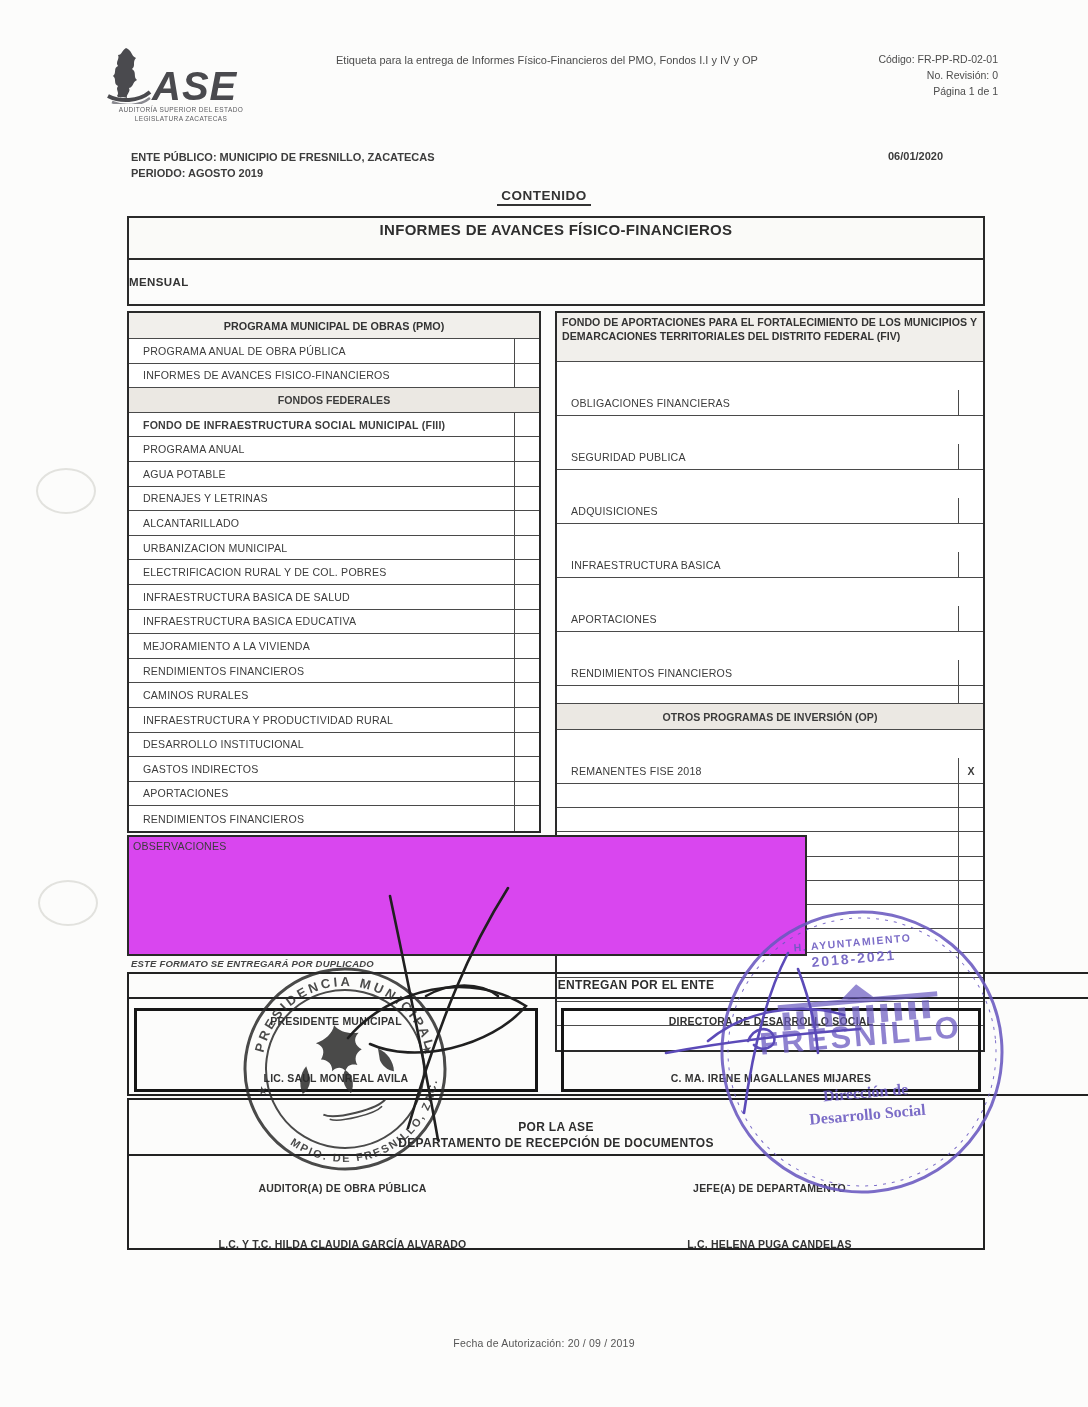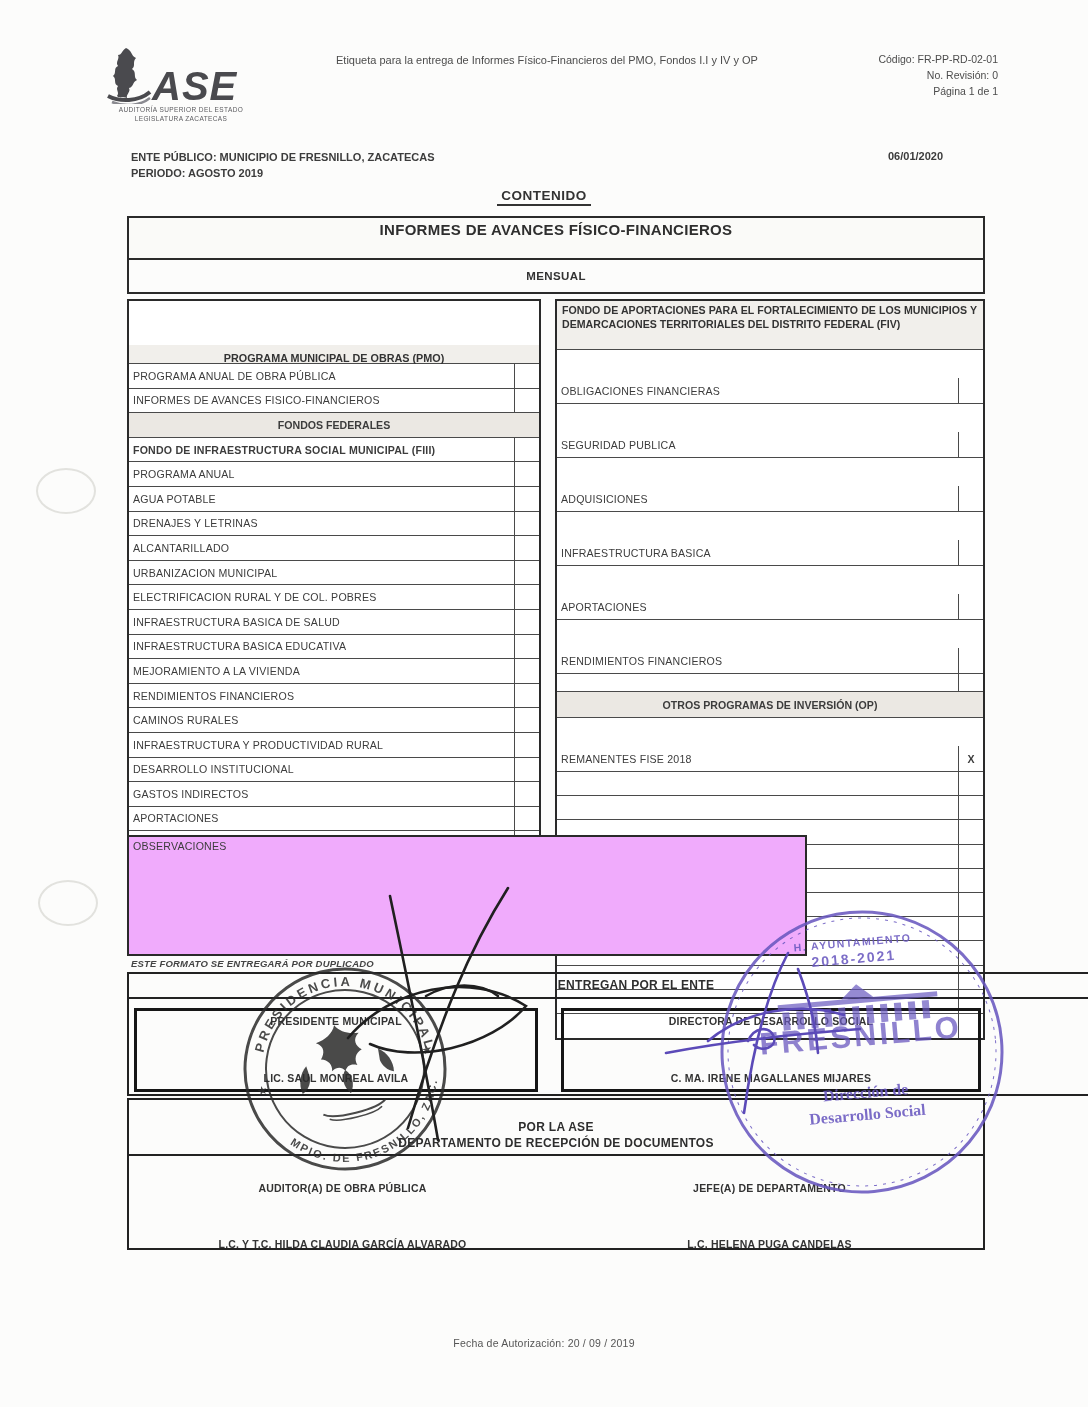--- a/index.html
+++ b/index.html
@@ -25,45 +25,45 @@
   .fecha{left:888px;top:150px;font-size:11px;font-weight:bold;color:#3c3c3c;}
 
   .contenido{left:0;right:0;top:188px;text-align:center;font-size:13.5px;font-weight:bold;
     color:#333;letter-spacing:.5px;}
   .contenido span{border-bottom:2px solid #333;padding:0 4px 1px 4px;}
 
   
   .main-table{left:127px;top:216px;width:858px;}
   .tbl-title{border:2px solid #2a2a2a;text-align:center;font-weight:bold;font-size:15px;
     padding:3px 0 20px 0;color:#2e2e2e;letter-spacing:.3px;background:#fafaf8;}
-  .tbl-mensual{border:2px solid #2a2a2a;border-top:none;text-align:center;font-weight:bold;
-    font-size:11.5px;padding:10px 0;color:#333;letter-spacing:.4px;}
+  .tbl-mensual{border:2px solid #2a2a2a;border-top:none;text-align:left;font-weight:bold;
+    font-size:11.5px;padding:16px 0;color:#333;letter-spacing:.4px;}
   .tbl-cols{display:flex;margin-top:5px;align-items:flex-start;}
   .col{border:2px solid #2a2a2a;background:#fff;}
   .col.pmo{width:413px;}
   .col.fiv{width:429px;margin-left:14px;}
   .col-header{font-weight:bold;font-size:10.8px;color:#333;border-bottom:1px solid #4a4a4a;
     background:#f1efeb;}
-  .pmo .col-header{text-align:center;padding:7px 4px;height:19px;box-sizing:border-box;margin-top:44px;}
+  .pmo .col-header{text-align:center;padding:7px 4px;height:26px;box-sizing:border-box;}
   .fiv .col-header{text-align:justify;padding:3px 6px 3px 5px;line-height:1.3;height:49px;box-sizing:border-box;font-size:10.6px;}
   .t-row{display:flex;border-bottom:1px solid #4a4a4a;box-sizing:border-box;font-size:10.6px;color:#3c3c3c;}
   .t-row:last-child{border-bottom:none;}
-  .t-row .lbl{flex:1;display:flex;align-items:center;padding-left:4px;letter-spacing:.2px;}
+  .t-row .lbl{flex:1;display:flex;align-items:center;padding-left:14px;letter-spacing:.2px;}
   .t-row .chk{width:24px;border-left:1px solid #4a4a4a;display:flex;align-items:center;justify-content:center;font-weight:bold;}
   .pmo .t-row{height:24.6px;}
   .fiv .t-row.item{height:26px;margin-top:28px;}
   .fiv .t-row.spacer{height:18px;}
   .fiv .t-row.empty{height:24.2px;}
   .t-row.section{justify-content:center;align-items:center;font-weight:bold;background:#ebe8e3;}
   .pmo .t-row.section{height:24.6px;}
   .fiv .t-row.section{height:26px;}
   .t-row.bold .lbl{font-weight:bold;}
 
   
-  .obs-box{left:127px;top:835px;width:680px;height:121px;border:2px solid #2a2a2a;box-sizing:border-box;background:#f0abfc;}
+  .obs-box{left:127px;top:835px;width:680px;height:121px;border:2px solid #2a2a2a;box-sizing:border-box;background:#d946ef;}
   .obs-label{font-size:10.6px;color:#3c3c3c;padding:3px 0 0 4px;letter-spacing:.2px;}
   .nota{left:131px;top:958px;font-size:9.5px;font-style:italic;font-weight:bold;color:#444;letter-spacing:.2px;}
 
   
   .entregan-box{left:127px;top:972px;width:1018px;height:124px;border:2px solid #222;box-sizing:border-box;background:transparent;}
   .entregan-head{border-bottom:2px solid #222;text-align:center;font-weight:bold;font-size:12px;
     padding:4px 0 5px 0;color:#2e2e2e;letter-spacing:.3px;}
   .sig-box{position:absolute;border:3px solid #161616;box-sizing:border-box;height:84px;top:34px;}
   .sig-box.left{left:5px;width:404px;}
   .sig-box.right{left:432px;width:420px;}

